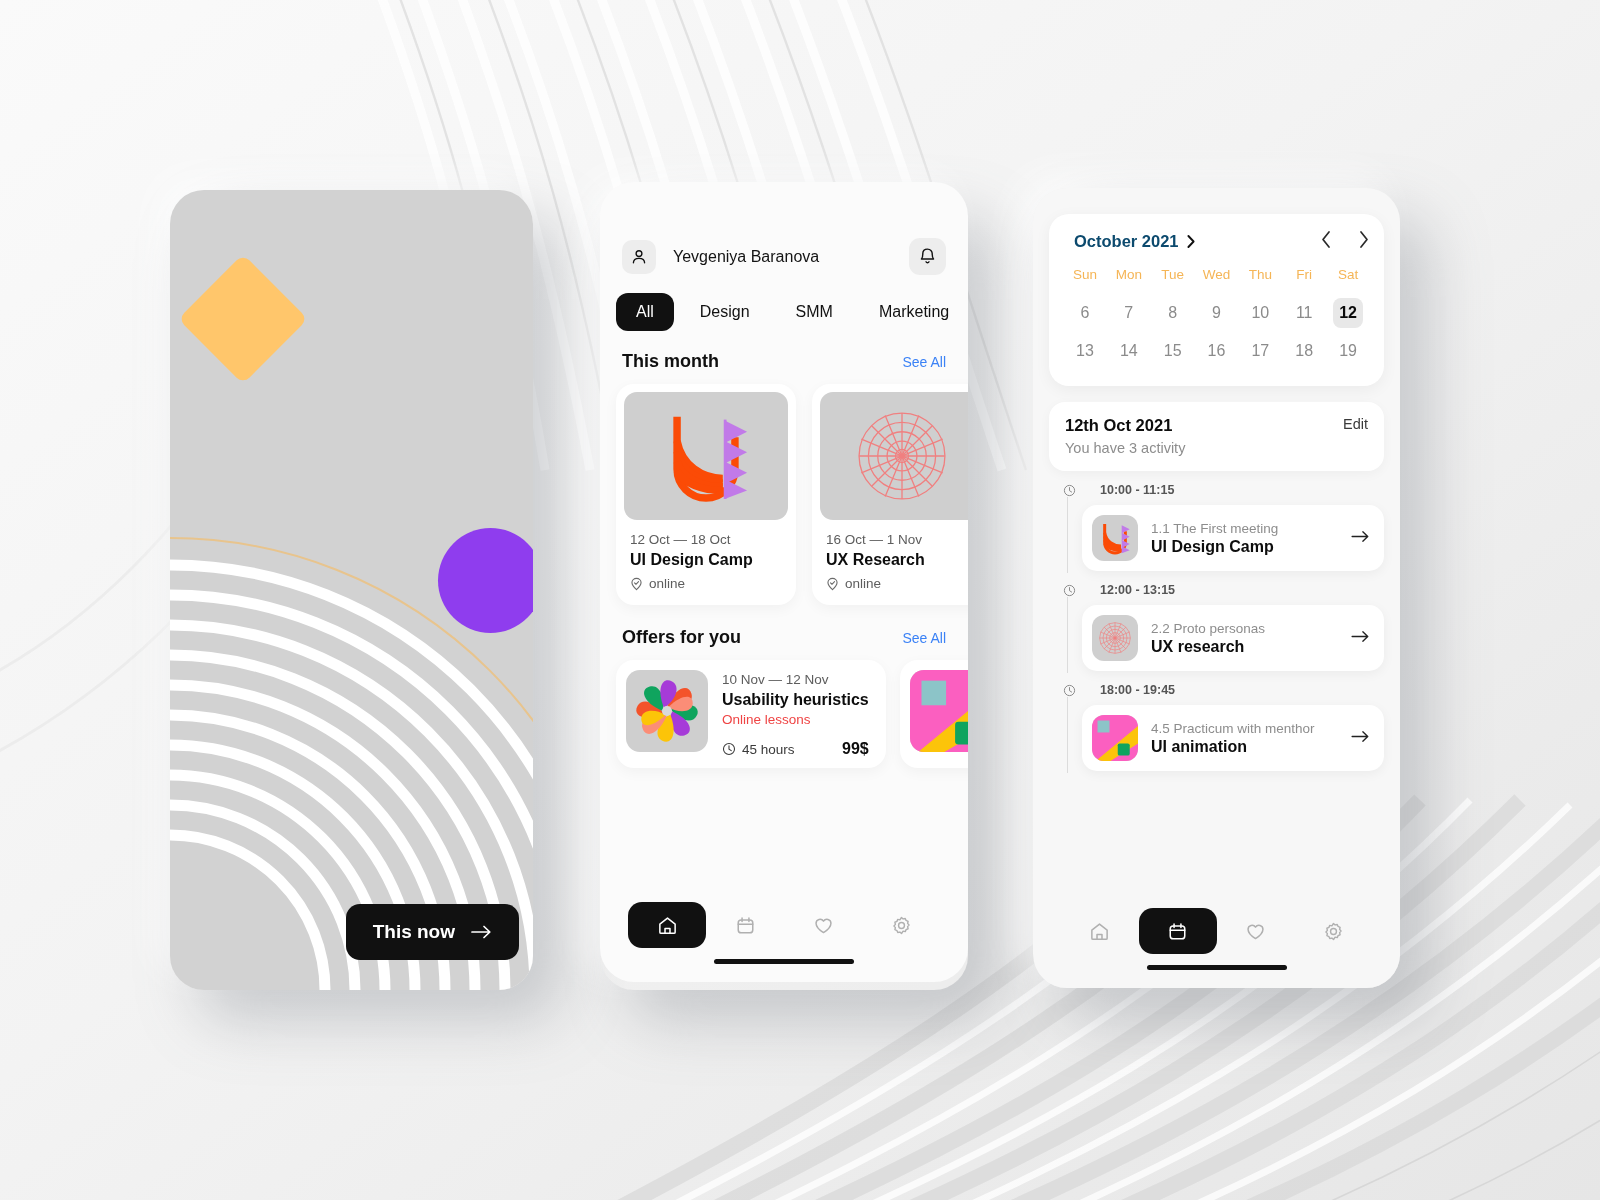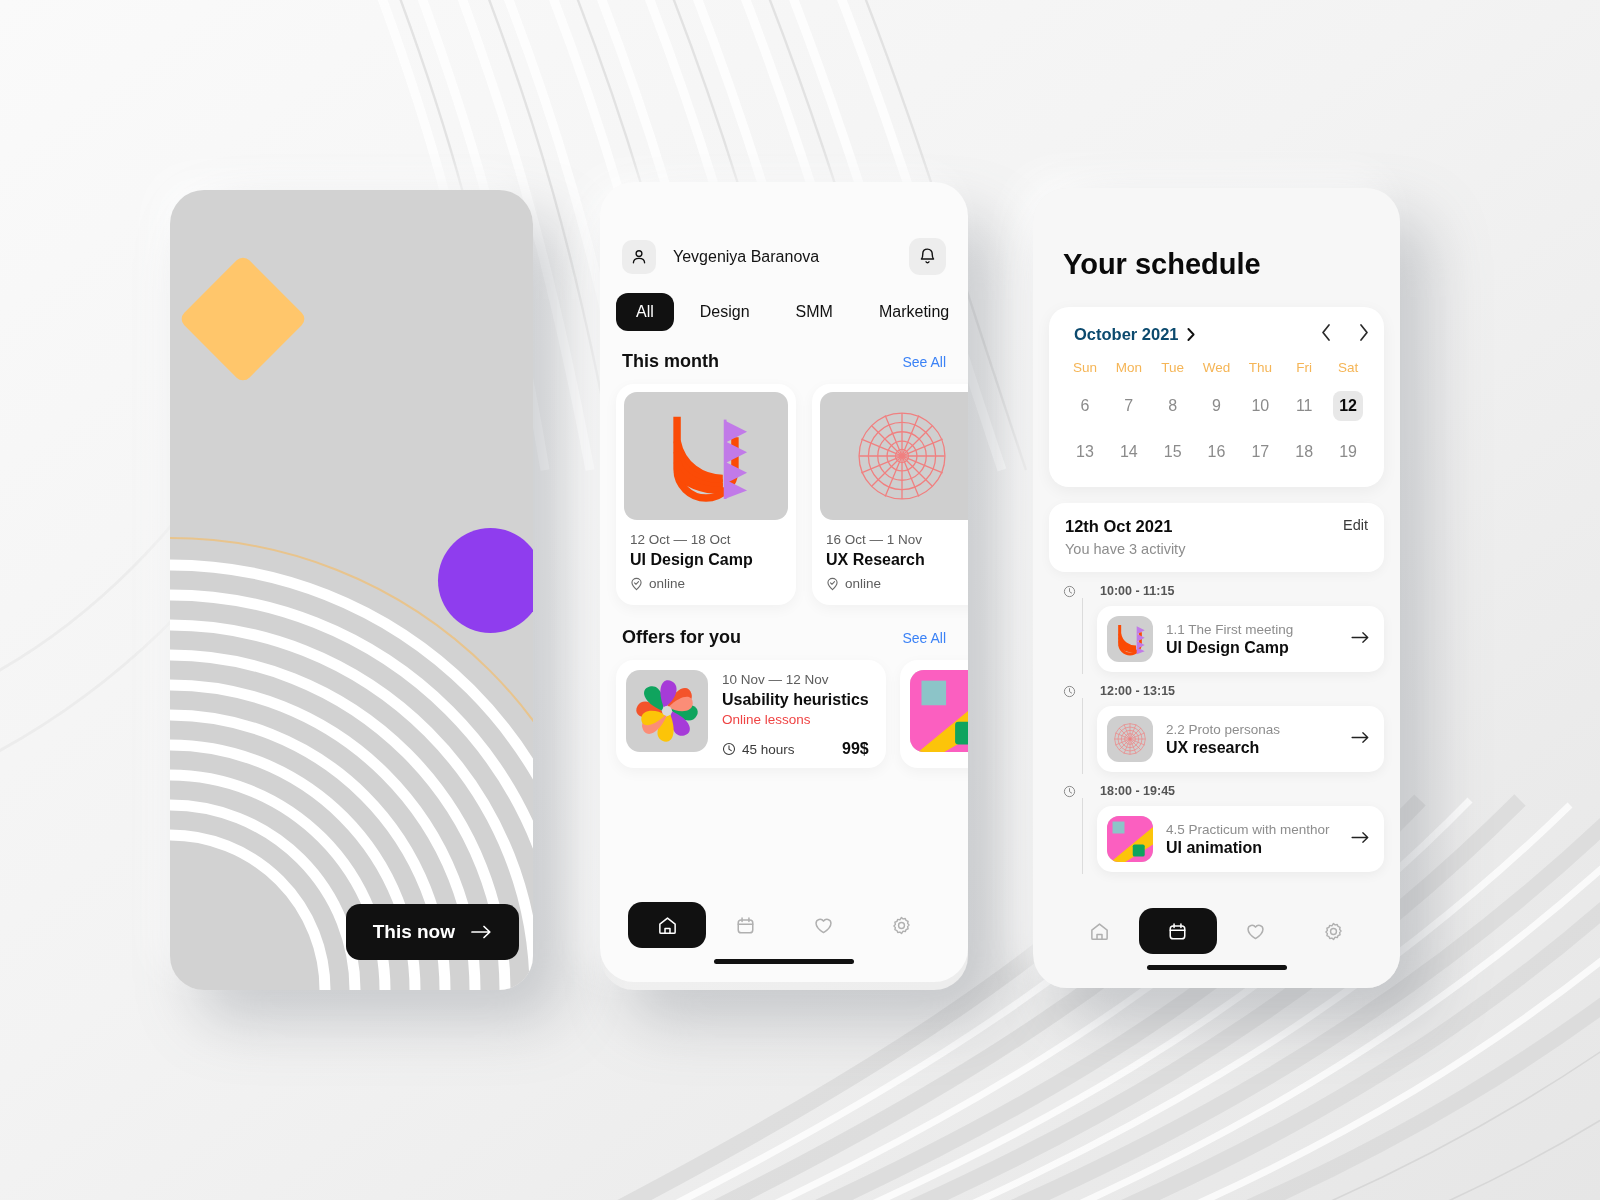--- a/index.html
+++ b/index.html
@@ -180,21 +180,21 @@
   }
   .daycard .dt { font-size:16.5px; font-weight:bold; color:#0d0d0d; }
   .daycard .sub { font-size:14.5px; color:#8d8d8d; margin-top:5px; }
   .daycard .edit { margin-left:auto; font-size:14.5px; color:#3a3a3a; cursor:pointer; }
 
   .timeline { margin:12px 16px 0 30px; }
   .tl-time {
     display:flex; align-items:center; gap:24px;
     font-size:12.5px; font-weight:bold; color:#555; margin-top:10px;
   }
-  .tl-wrap { border-left:1.5px solid #dcdcdc; margin-left:19px; padding-left:14px; padding-top:8px; padding-bottom:2px; }
+  .tl-wrap { border-left:1.5px solid #dcdcdc; margin-left:4px; padding-left:14px; padding-top:8px; padding-bottom:2px; }
   .evcard {
     background:#fff; border-radius:15px; padding:10px 14px 10px 10px;
     display:flex; align-items:center; gap:13px; box-shadow:0 3px 12px rgba(0,0,0,0.05);
   }
   .evicon {
     width:46px; height:46px; border-radius:12px; background:#cfcfcf; flex:none;
     display:flex; align-items:center; justify-content:center; overflow:hidden;
   }
   .evsub { font-size:13.5px; color:#8d8d8d; }
   .evname { font-size:16px; font-weight:bold; color:#0d0d0d; margin-top:2px; }
@@ -494,21 +494,20 @@
       </div>
       <div class="homebar"></div>
     </div>
   </div>
 </div>
 
 <div id="phone3sh" class="shadowbox"></div>
 <div id="phone3" class="phone">
   <div class="screen">
 
-    <div class="p3title">Your schedule</div>
 
     <div class="calcard">
       <div class="calhead">
         <div class="calmonth">October 2021</div>
         <div class="calchev">
           <svg width="11" height="15" viewBox="0 0 11 15">
             <path d="M2.4 2l5.2 5.5-5.2 5.5" fill="none" stroke="#111" stroke-width="1.9" stroke-linecap="round" stroke-linejoin="round"></path>
           </svg>
         </div>
         <div class="calnav">
@@ -552,21 +551,21 @@
             <span class="pill">10</span>
           </div>
         <div class="day">
             <span class="pill">11</span>
           </div>
         <div class="day sel">
             <span class="pill">12</span>
           </div>
       </div>
 
-      <div class="dayrow" style="margin-top:16px;">
+      <div class="dayrow" style="margin-top:8px;">
         <div class="day">
             <span class="pill">13</span>
           </div>
         <div class="day">
             <span class="pill">14</span>
           </div>
         <div class="day">
             <span class="pill">15</span>
           </div>
         <div class="day">

